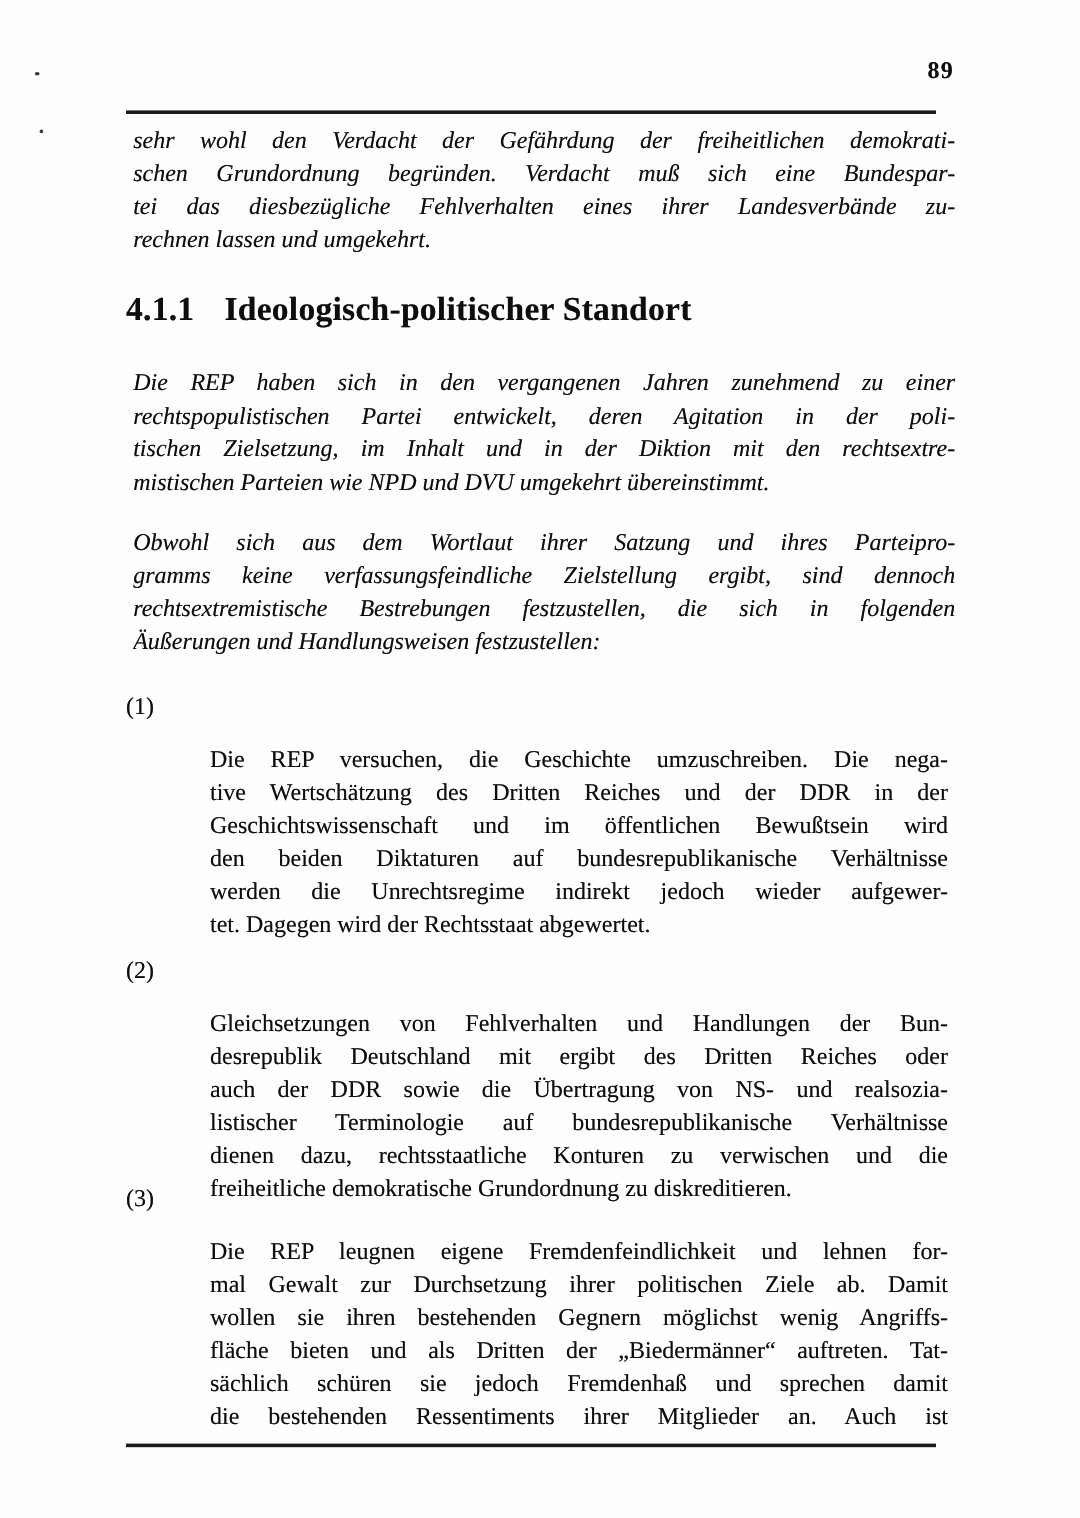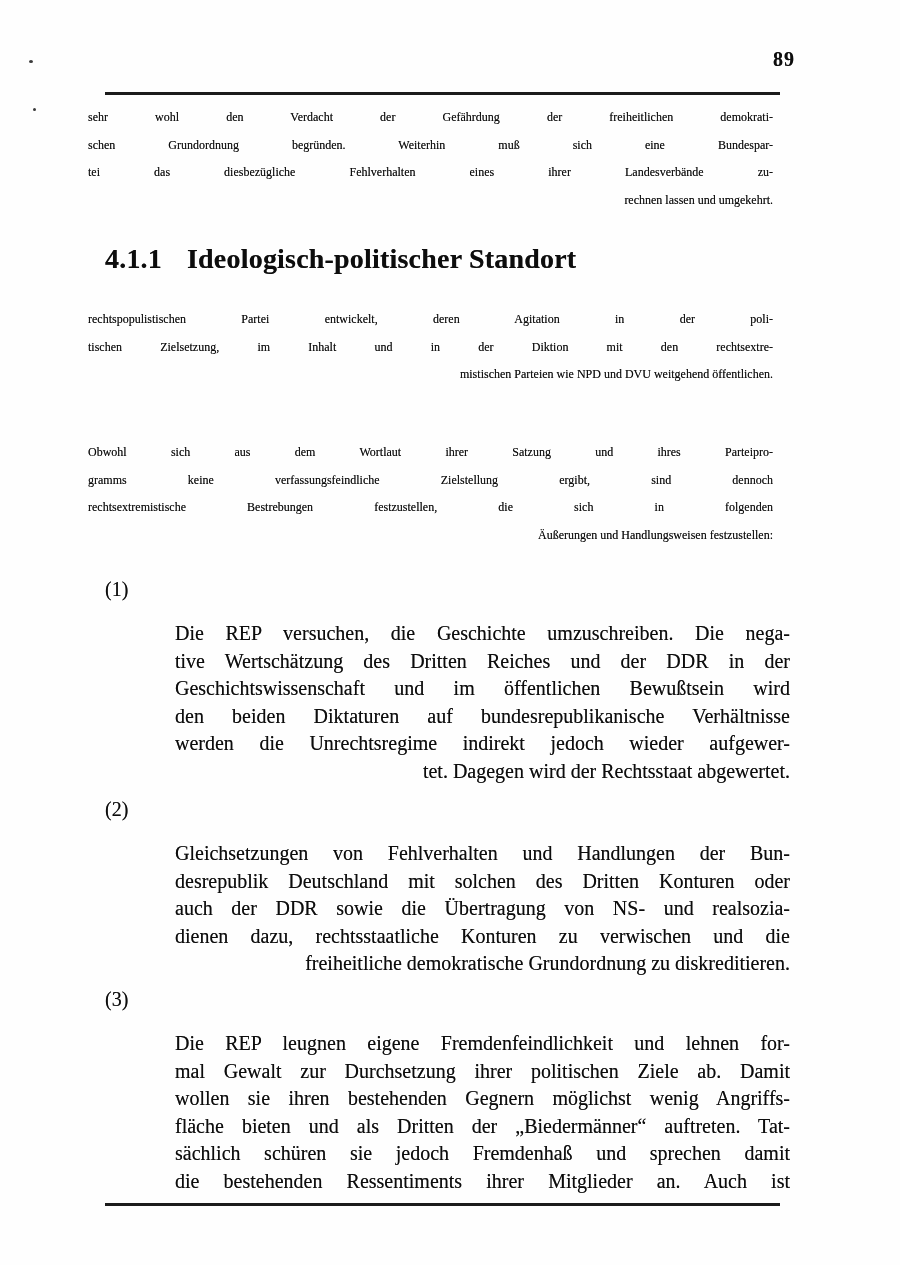--- a/index.html
+++ b/index.html
@@ -41,30 +41,30 @@
     left: 105px;
     width: 675px;
     height: 3px;
     background: #1b1b1b;
   }
   .rule.top    { top: 92px; }
   .rule.bottom { top: 1203px; }
 
   .textblock {
     position: absolute;
-    left: 88px;
+    left: 111px;
     width: 685px;
-    font-size: 12px;
+    font-size: 20px;
+    font-style: italic;
   }
   .tline {
     line-height: 27.5px;
     height: 27.5px;
     overflow: hidden;
     white-space: normal;
-    text-align: right;
   }
   .tline.just {
     text-align: justify;
     text-align-last: justify;
     -moz-text-align-last: justify;
   }
 
   .para-intro   { top: 104px; }
   .para-rep     { top: 306px; }
   .para-obwohl  { top: 439px; }
@@ -110,34 +110,35 @@
 
   <span class="speckle s1"></span>
   <span class="speckle s2"></span>
 
   <div class="page-number">89</div>
 
   <div class="rule top"></div>
 
   <div class="textblock para-intro">
       <div class="tline just">sehr wohl den Verdacht der Gefährdung der freiheitlichen demokrati-</div>
-      <div class="tline just">schen Grundordnung begründen. Weiterhin muß sich eine Bundespar-</div>
+      <div class="tline just">schen Grundordnung begründen. Verdacht muß sich eine Bundespar-</div>
       <div class="tline just">tei das diesbezügliche Fehlverhalten eines ihrer Landesverbände zu-</div>
       <div class="tline">rechnen lassen und umgekehrt.</div>
     </div>
 
   <div class="section-heading">
     <span class="sec-num">4.1.1</span>
     <span class="sec-title">Ideologisch-politischer Standort</span>
   </div>
 
   <div class="textblock para-rep">
+      <div class="tline just">Die REP haben sich in den vergangenen Jahren zunehmend zu einer</div>
       <div class="tline just">rechtspopulistischen Partei entwickelt, deren Agitation in der poli-</div>
       <div class="tline just">tischen Zielsetzung, im Inhalt und in der Diktion mit den rechtsextre-</div>
-      <div class="tline">mistischen Parteien wie NPD und DVU weitgehend öffentlichen.</div>
+      <div class="tline">mistischen Parteien wie NPD und DVU umgekehrt übereinstimmt.</div>
     </div>
 
   <div class="textblock para-obwohl">
       <div class="tline just">Obwohl sich aus dem Wortlaut ihrer Satzung und ihres Parteipro-</div>
       <div class="tline just">gramms keine verfassungsfeindliche Zielstellung ergibt, sind dennoch</div>
       <div class="tline just">rechtsextremistische Bestrebungen festzustellen, die sich in folgenden</div>
       <div class="tline">Äußerungen und Handlungsweisen festzustellen:</div>
     </div>
 
   <div class="list-item item-1">
@@ -149,22 +150,23 @@
         <div class="tline just">den beiden Diktaturen auf bundesrepublikanische Verhältnisse</div>
         <div class="tline just">werden die Unrechtsregime indirekt jedoch wieder aufgewer-</div>
         <div class="tline">tet. Dagegen wird der Rechtsstaat abgewertet.</div>
       </div>
   </div>
 
   <div class="list-item item-2">
     <span class="marker">(2)</span>
     <div class="item-lines">
         <div class="tline just">Gleichsetzungen von Fehlverhalten und Handlungen der Bun-</div>
-        <div class="tline just">desrepublik Deutschland mit solchen des Dritten Konturen oder</div>
+        <div class="tline just">desrepublik Deutschland mit ergibt des Dritten Reiches oder</div>
         <div class="tline just">auch der DDR sowie die Übertragung von NS- und realsozia-</div>
+        <div class="tline just">listischer Terminologie auf bundesrepublikanische Verhältnisse</div>
         <div class="tline just">dienen dazu, rechtsstaatliche Konturen zu verwischen und die</div>
         <div class="tline">freiheitliche demokratische Grundordnung zu diskreditieren.</div>
       </div>
   </div>
 
   <div class="list-item item-3">
     <span class="marker">(3)</span>
     <div class="item-lines">
         <div class="tline just">Die REP leugnen eigene Fremdenfeindlichkeit und lehnen for-</div>
         <div class="tline just">mal Gewalt zur Durchsetzung ihrer politischen Ziele ab. Damit</div>

